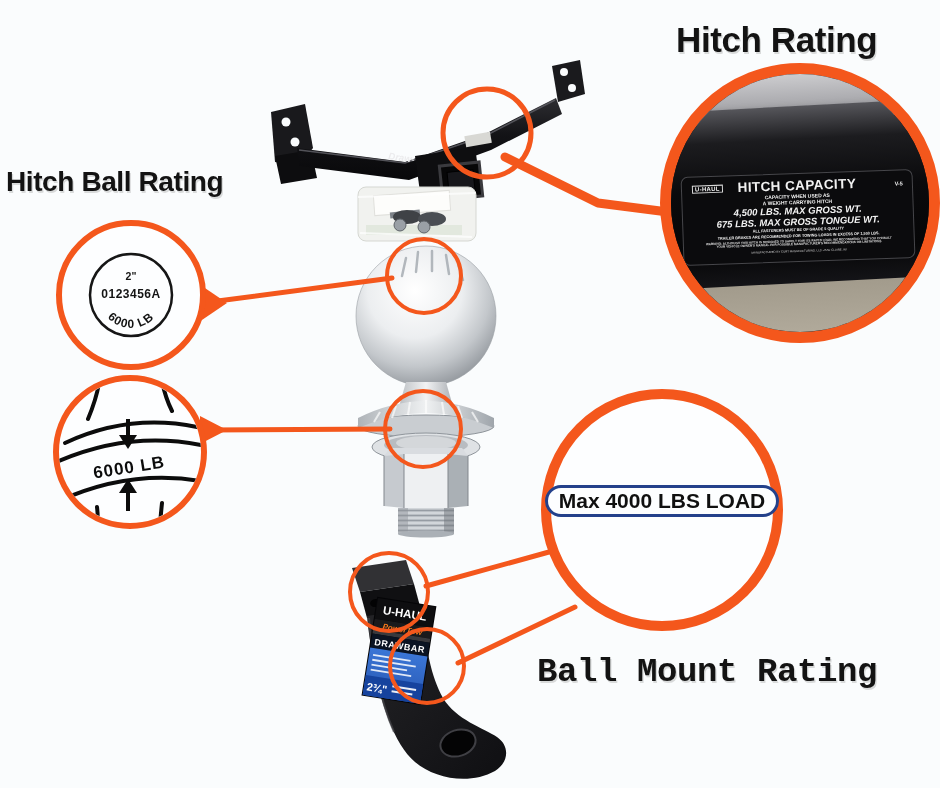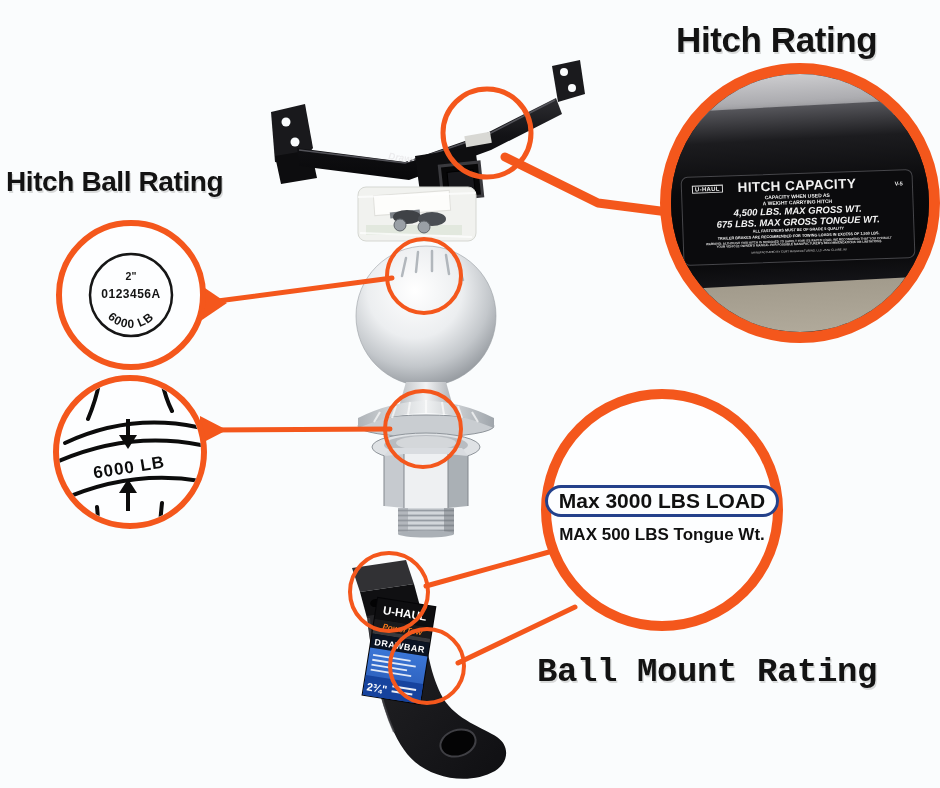--- a/index.html
+++ b/index.html
@@ -294,21 +294,20 @@
       </g>
       <text x="70" y="92" transform="rotate(-9 70 86)" text-anchor="middle" font-size="17" font-weight="bold" letter-spacing="1" fill="#0c0c0c">6000 LB</text>
       <g fill="#0c0c0c">
         <polygon points="60,112 78,112 69,98"></polygon>
         <rect x="67" y="112" width="4" height="18"></rect>
       </g>
     </svg>
   </div>
 
   <div class="mount-circle">
-    <div class="load-pill">Max 3000 LBS LOAD</div>
-    <div class="tongue-text">MAX 500 LBS Tongue Wt.</div>
+    <div class="load-pill">Max 4000 LBS LOAD</div>
   </div>
 
   <div class="title title-ball">Hitch Ball Rating</div>
   <div class="title title-hitch">Hitch Rating</div>
   <div class="title title-mount">Ball Mount Rating</div>
 
 </div>
 
 </body></html>

